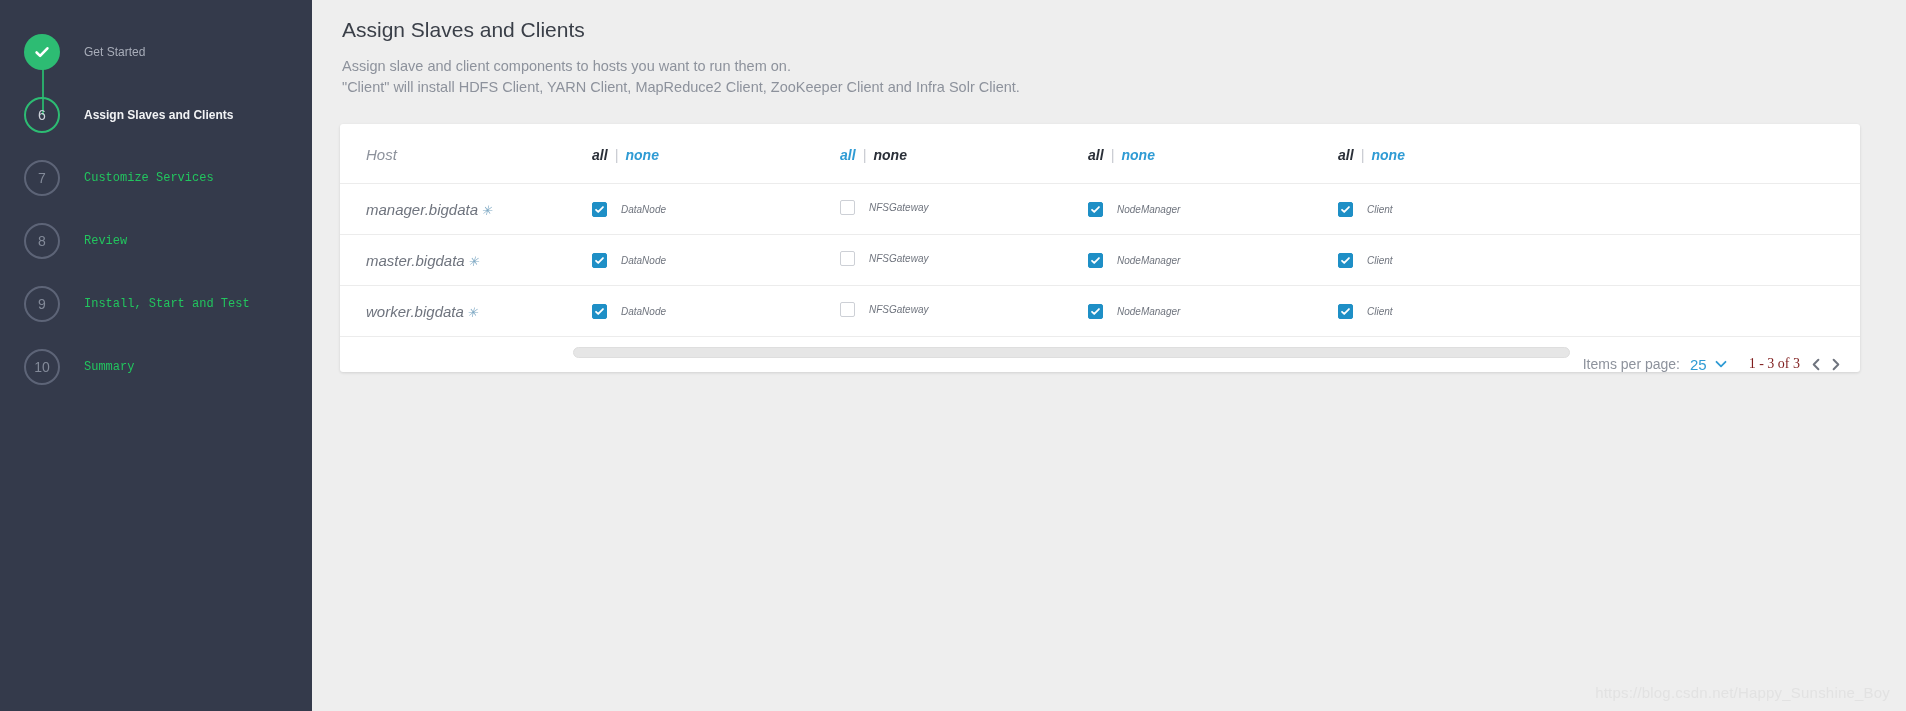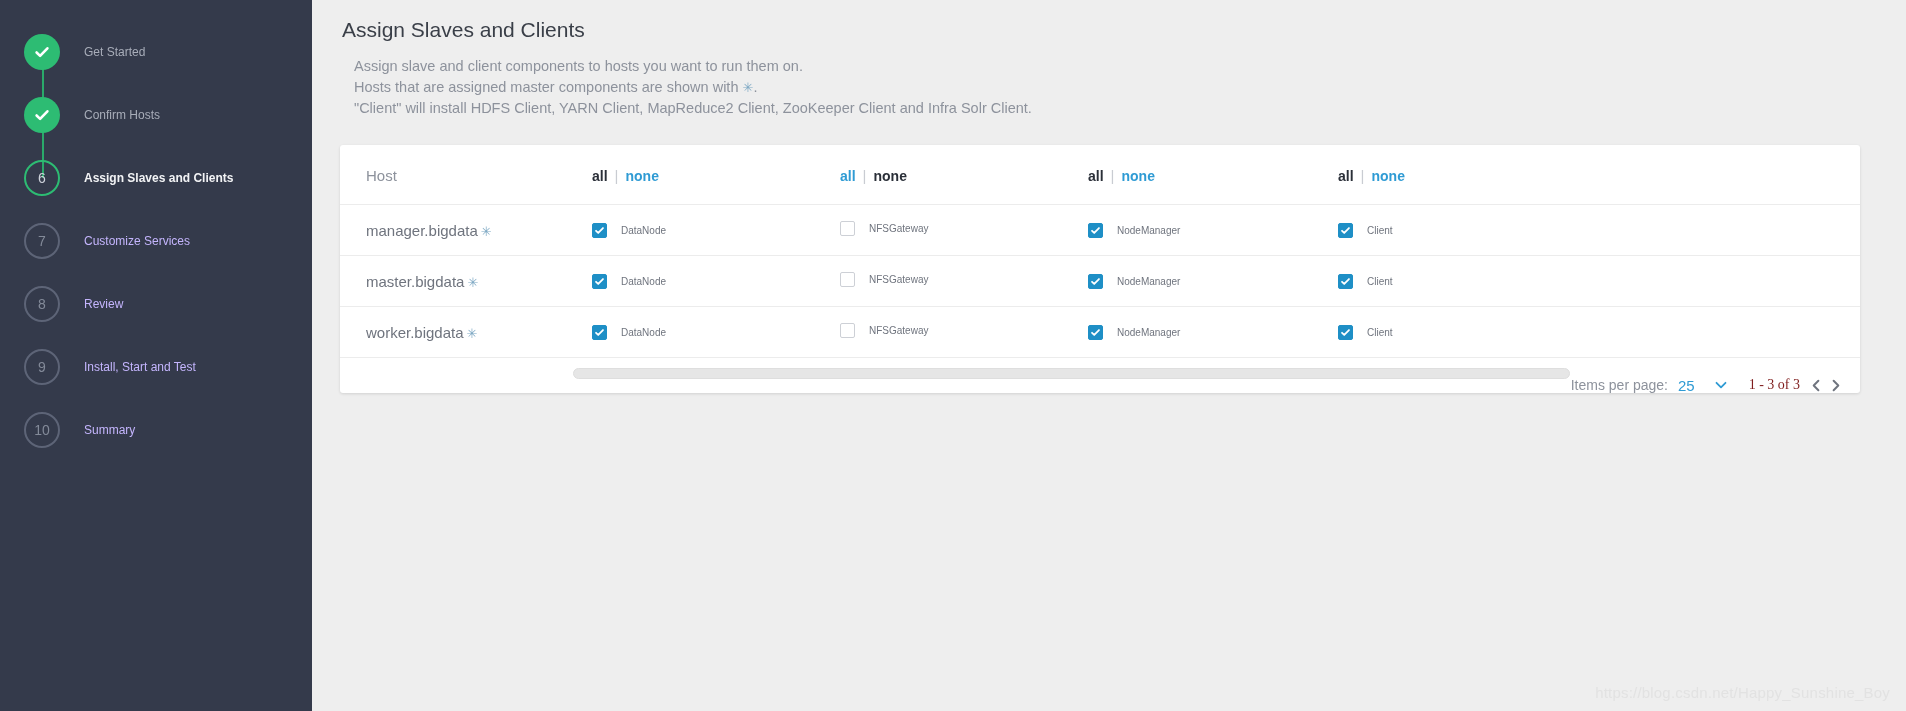--- a/index.html
+++ b/index.html
@@ -62,56 +62,56 @@
     border: 2px solid #5d6477;
     color: #838a99;
   }
   .step .label {
     margin-left: 24px;
     font-size: 12px;
     color: #a8adb9;
     white-space: nowrap;
   }
   .step.current .label { color: #f2f3f5; font-weight: bold; }
-  .step.pending .label { color: #c4b5fd; }
+  .step.pending .label { color: #22c55e; font-family: Liberation Mono, monospace; }
 
   
   .main {
     flex: 1;
     height: 711px;
     padding: 18px 46px 0 28px;
     overflow: hidden;
     position: relative;
   }
   .page-title {
     font-size: 21px;
     color: #3a3f48;
     margin: 0 0 14px 2px;
     font-weight: normal;
   }
-  .subtitle-block { margin: 0 0 26px 14px; }
+  .subtitle-block { margin: 0 0 26px 2px; }
   .subtitle {
     font-size: 14.5px;
     color: #8d929c;
     line-height: 21px;
     margin: 0;
     white-space: nowrap;
   }
   .star { color: #7fa9c4; font-size: 13px; }
 
   
   .card {
     background: #ffffff;
     border-radius: 3px;
     box-shadow: 0 1px 3px rgba(0,0,0,0.12);
     height: 248px;
     position: relative;
     overflow: hidden;
   }
-  .tbl { width: 100%; border-collapse: collapse; table-layout: fixed; }
+  .tbl { width: 100%; border-collapse: collapse; table-layout: fixed; font-style: italic; }
   .tbl col.c-host   { width: 252px; }
   .tbl col.c-comp   { width: 248px; }
   .tbl col.c-comp2  { width: 248px; }
   .tbl col.c-comp3  { width: 250px; }
   .tbl col.c-comp4  { width: 250px; }
   .tbl col.c-pad    { width: 280px; }
 
   .tbl thead th {
     text-align: left;
     font-weight: normal;
@@ -160,21 +160,21 @@
   .paginator {
     display: flex;
     align-items: center;
     justify-content: flex-end;
     padding: 14px 16px 10px 0;
     font-size: 14px;
     color: #8d929c;
     height: 50px;
   }
   .pg-label { margin-right: 10px; }
-  .pg-size { color: #2f9bd4; font-size: 15px; margin-right: 18px; }
+  .pg-size { color: #2f9bd4; font-size: 15px; margin-right: 6px; }
   .pg-caret { color: #2f9bd4; display: inline-flex; margin-right: 20px; cursor: pointer; }
   .pg-range { margin-right: 8px; color: #7f1d1d; font-family: Liberation Serif, serif; }
   .pg-arrows { display: inline-flex; align-items: center; gap: 2px; }
   .pg-arrow { color: #6f747e; cursor: pointer; display: inline-flex; padding: 0 1px; }
 
   
   .hscroll-track {
     position: absolute;
     left: 0; right: 0; bottom: 14px;
     height: 11px;
@@ -211,29 +211,20 @@
     <ul class="steps" id="steps-list">
         <li class="step done">
           <span class="connector"></span>
           <span class="bullet">
             <svg viewBox="0 0 16 16" aria-hidden="true">
               <path d="M3.2 8.4 L6.3 11.4 L12.8 4.7" fill="none" stroke="#ffffff" stroke-width="2.3" stroke-linecap="round" stroke-linejoin="round"></path>
             </svg>
           </span>
           <span class="label">Get Started</span>
         </li>
-        <li class="step done">
-          <span class="connector"></span>
-          <span class="bullet">
-            <svg viewBox="0 0 16 16" aria-hidden="true">
-              <path d="M3.2 8.4 L6.3 11.4 L12.8 4.7" fill="none" stroke="#ffffff" stroke-width="2.3" stroke-linecap="round" stroke-linejoin="round"></path>
-            </svg>
-          </span>
-          <span class="label">Confirm Hosts</span>
-        </li>
         <li class="step current">
           <span class="bullet">6</span>
           <span class="label">Assign Slaves and Clients</span>
         </li>
         <li class="step pending">
           <span class="bullet">7</span>
           <span class="label">Customize Services</span>
         </li>
         <li class="step pending">
           <span class="bullet">8</span>
@@ -249,21 +240,20 @@
         </li>
       </ul>
   </nav>
 
   <main class="main">
 
     <h1 class="page-title">Assign Slaves and Clients</h1>
 
     <div class="subtitle-block">
       <p class="subtitle">Assign slave and client components to hosts you want to run them on.</p>
-      <p class="subtitle"><span>Hosts that are assigned master components are shown with </span><span class="star">✳</span><span>.</span></p>
       <p class="subtitle">"Client" will install HDFS Client, YARN Client, MapReduce2 Client, ZooKeeper Client and Infra Solr Client.</p>
     </div>
 
     <div class="card">
 
       <table class="tbl">
         <colgroup>
           <col class="c-host">
             <col class="c-comp">
             <col class="c-comp2">

